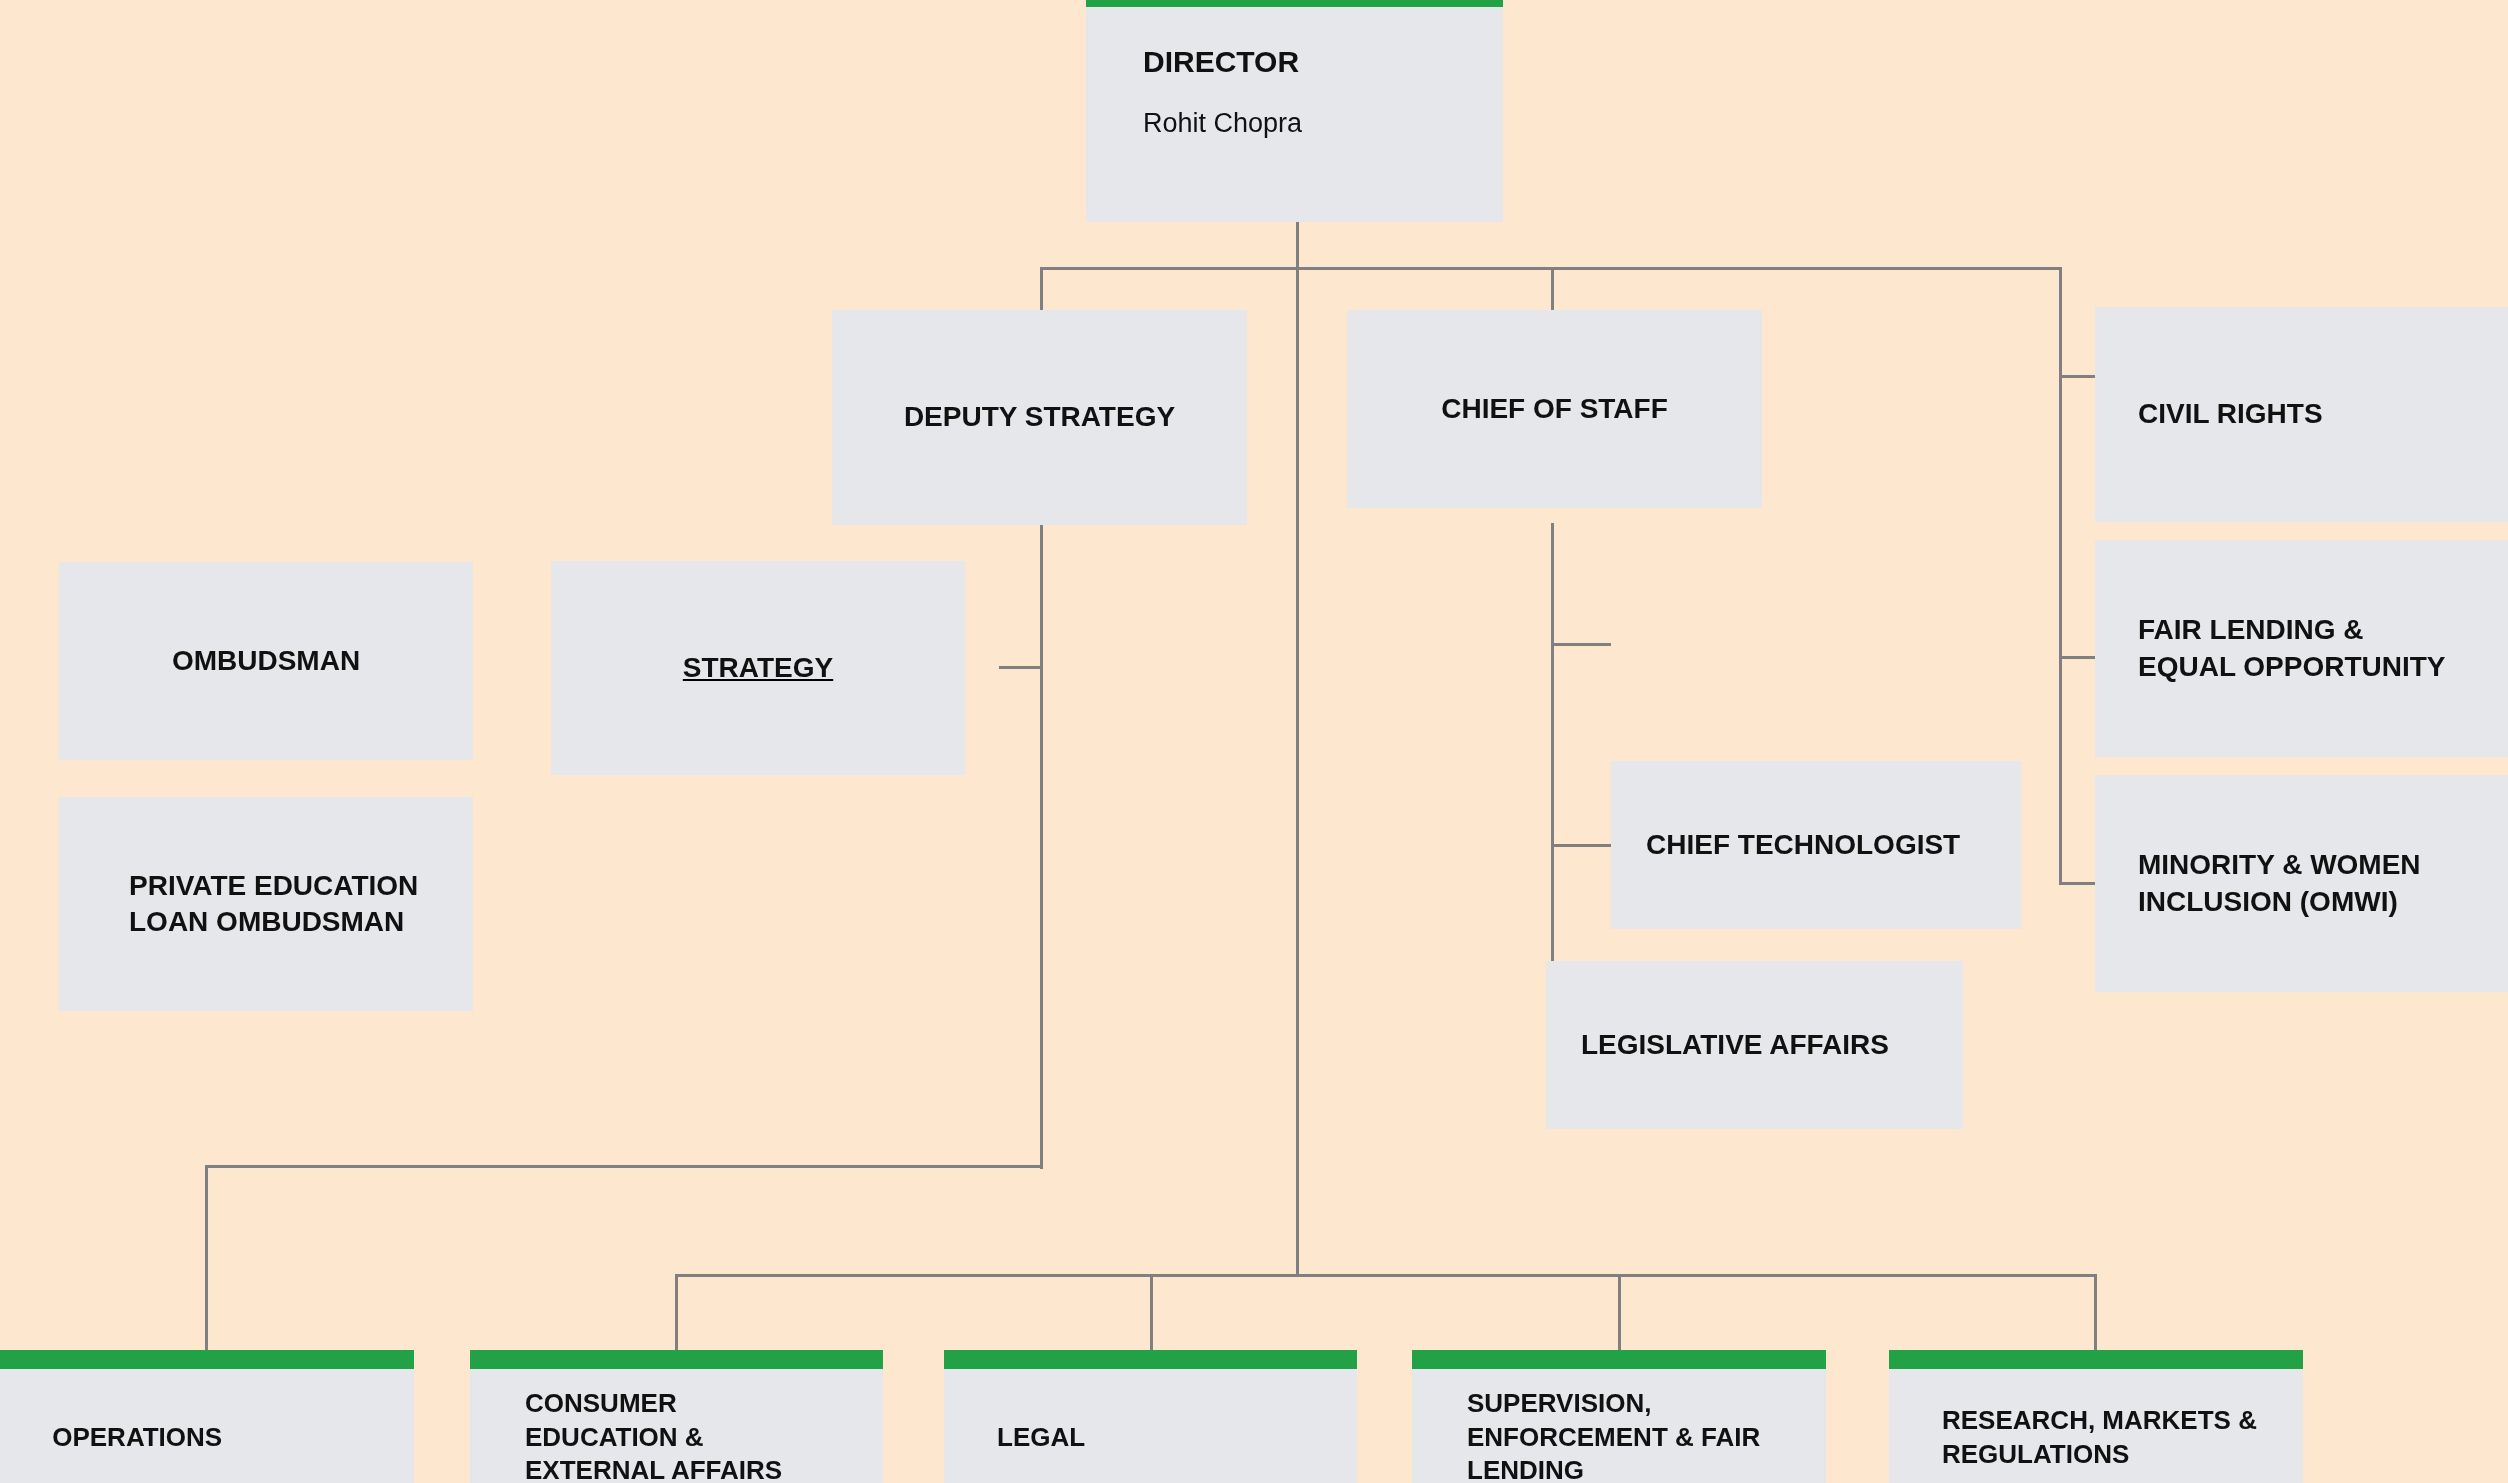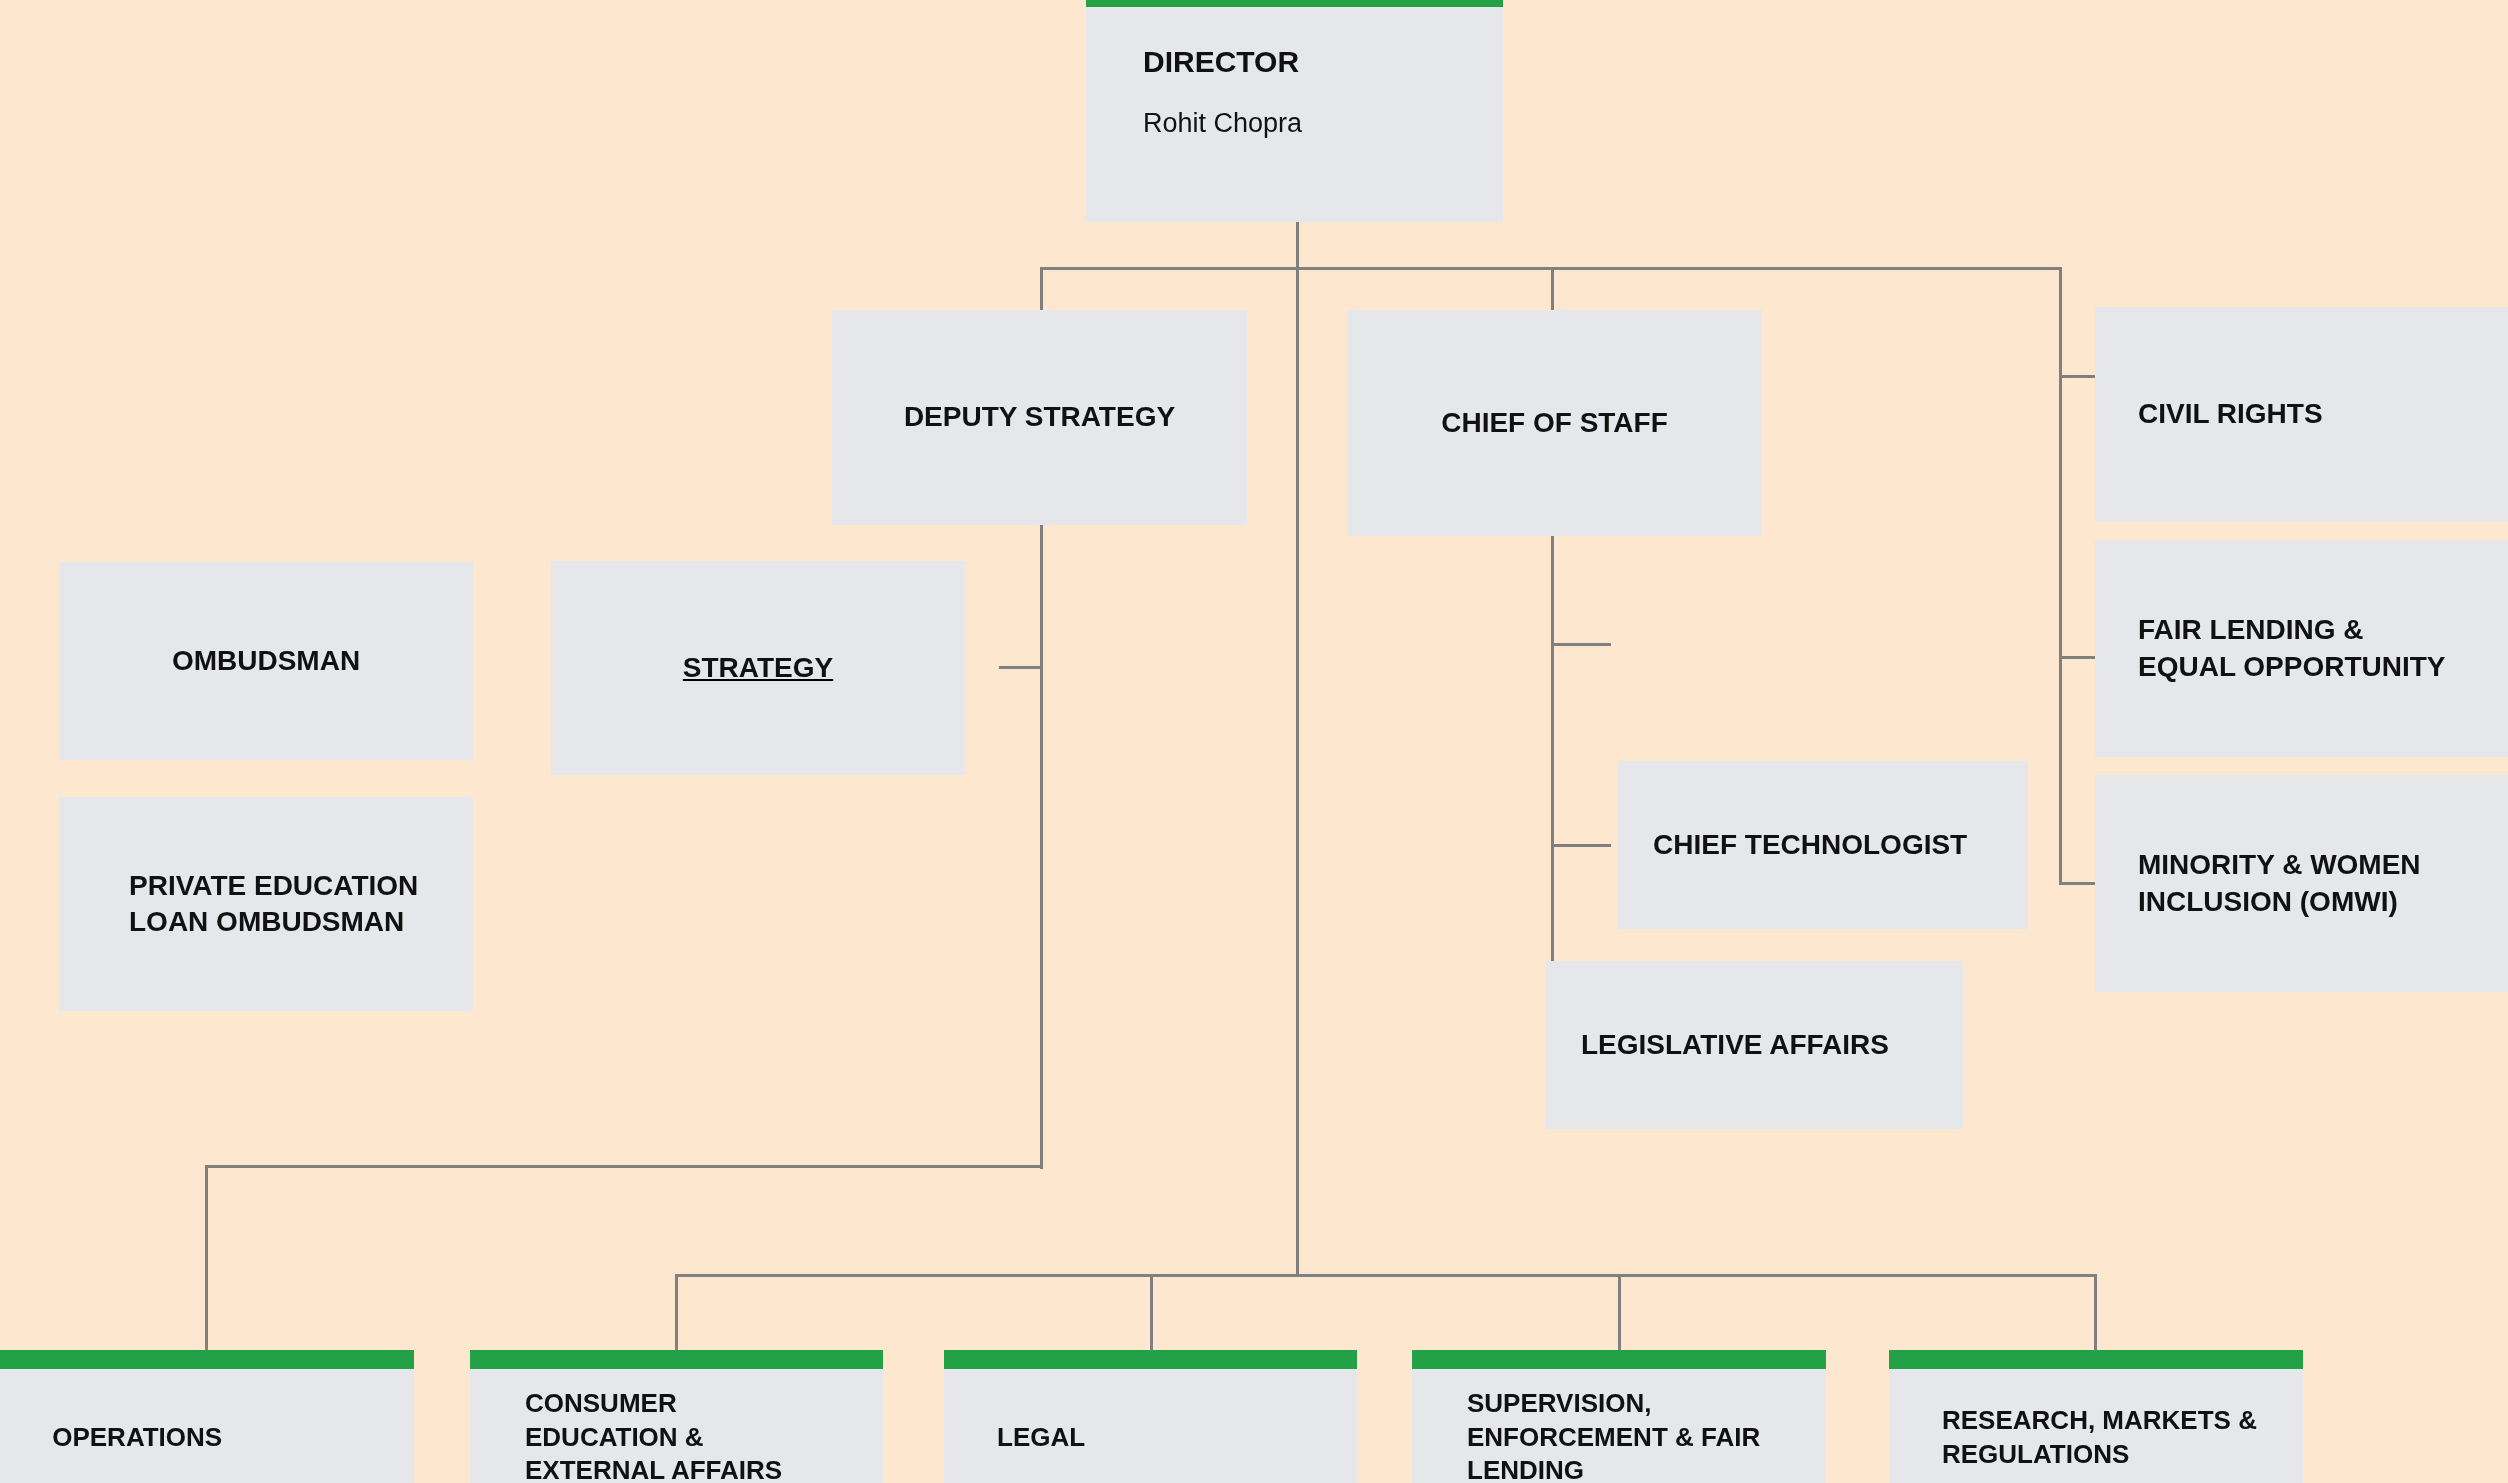--- a/index.html
+++ b/index.html
@@ -104,21 +104,21 @@
 
   <div class="node accent align-left t-lg" style="left:1086px; top:-11.7px; width:417px; height:234px; padding:35px 0 0 57px; display:block;">
     <span class="label">DIRECTOR</span>
     <span class="sub">Rohit Chopra</span>
   </div>
 
   <div class="node align-center t-md" style="left:832px; top:310px; width:415px; height:215px;">
     <span class="label">DEPUTY STRATEGY</span>
   </div>
 
-  <div class="node align-center t-md" style="left:1347px; top:310px; width:415px; height:226px;">
+  <div class="node align-center t-md" style="left:1347px; top:310px; width:415px; height:198px;">
     <span class="label">CHIEF OF STAFF</span>
   </div>
 
   <div class="node align-left t-md" style="left:2095px; top:307px; width:449px; height:215px; padding-left:43px;">
     <span class="label">CIVIL RIGHTS</span>
   </div>
 
   <div class="node align-left t-md" style="left:2095px; top:540px; width:449px; height:217px; padding-left:43px;">
     <span class="label">FAIR LENDING &amp;
 EQUAL OPPORTUNITY</span>
@@ -136,21 +136,21 @@
   <div class="node align-left t-md" style="left:59px; top:797px; width:414px; height:214px; padding-left:70px;">
     <span class="label">PRIVATE EDUCATION
 LOAN OMBUDSMAN</span>
   </div>
 
   <div class="node align-center t-md" style="left:551px; top:561px; width:414px; height:214px;text-decoration:underline;">
     <span class="label">STRATEGY</span>
   </div>
 
 
-  <div class="node align-left t-md" style="left:1611px; top:761px; width:410px; height:168px; padding-left:35px;margin-left:7px;">
+  <div class="node align-left t-md" style="left:1611px; top:761px; width:410px; height:168px; padding-left:35px;">
     <span class="label">CHIEF TECHNOLOGIST</span>
   </div>
 
   <div class="node align-left t-md" style="left:1546px; top:961px; width:417px; height:168px; padding-left:35px;">
     <span class="label">LEGISLATIVE AFFAIRS</span>
   </div>
 
   <div class="node accent align-left t-sm" style="left:-9.8px; top:1350px; width:424px; height:156px; padding-left:62px;">
     <span class="label">OPERATIONS</span>
   </div>

